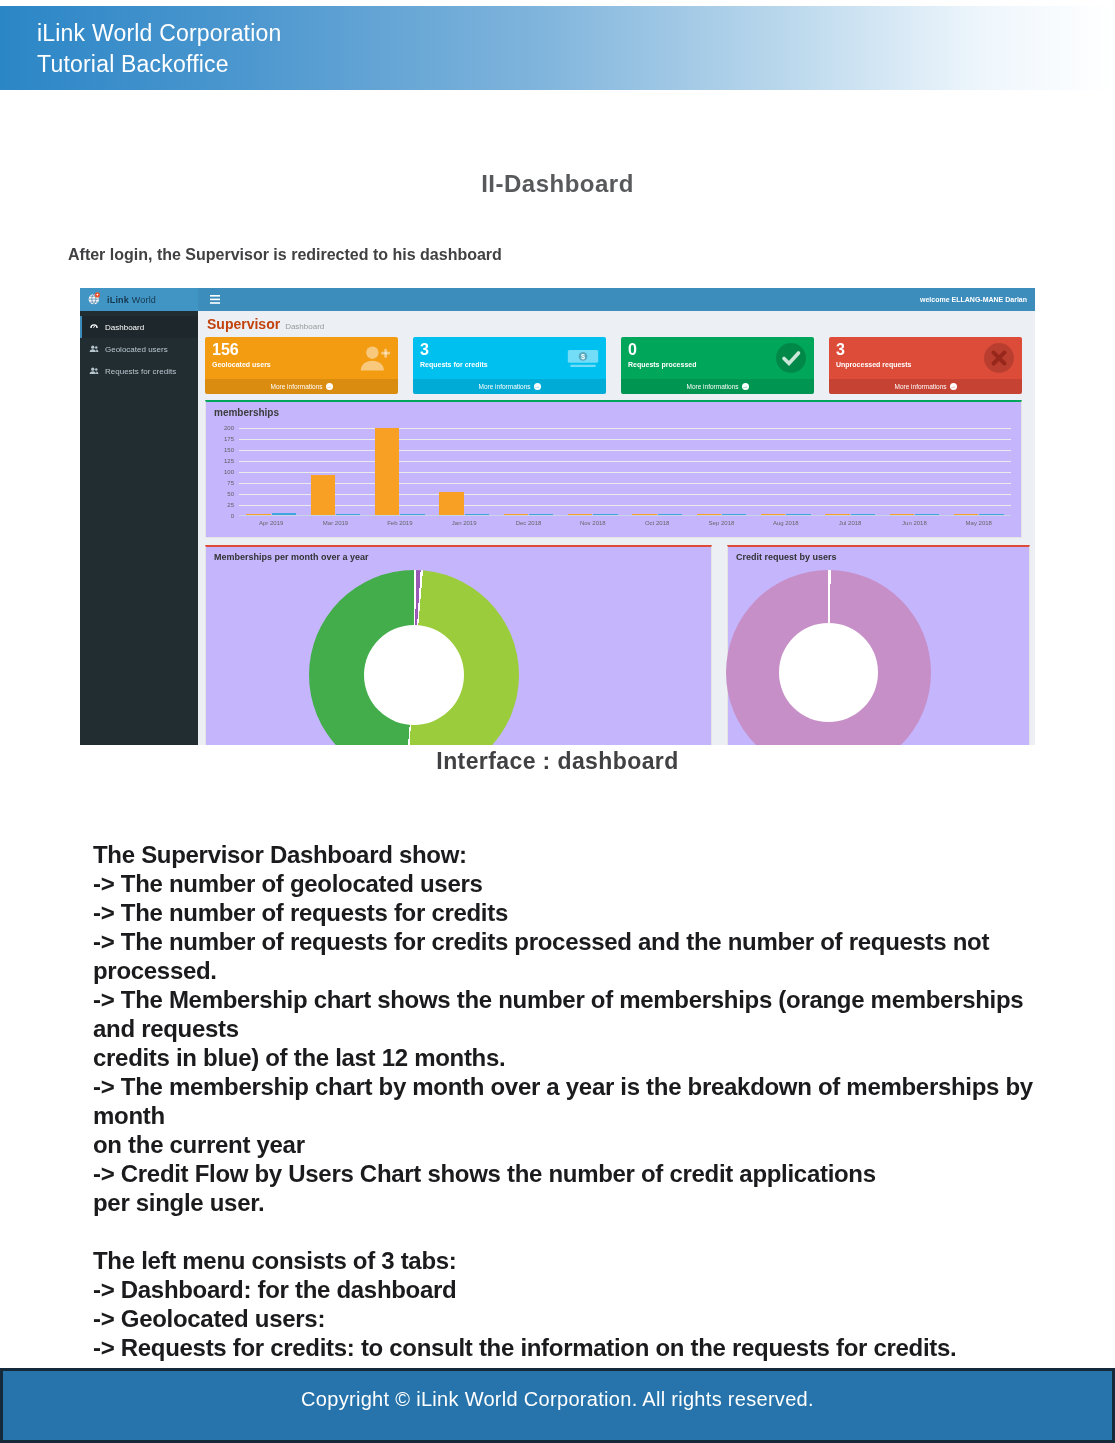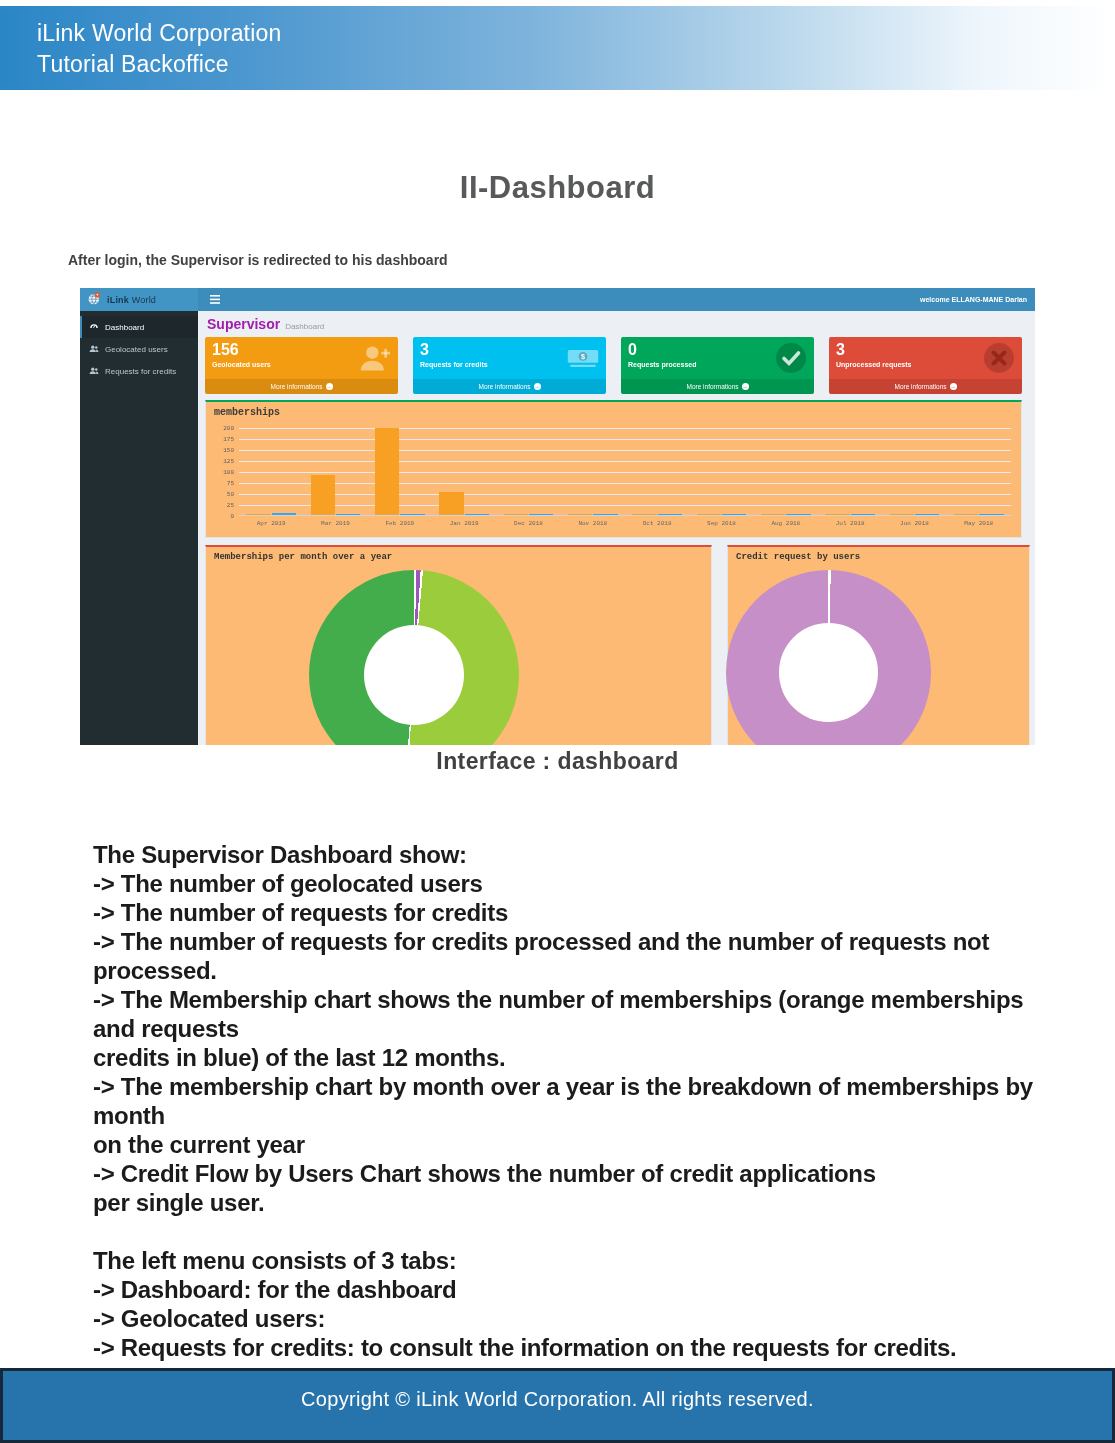--- a/index.html
+++ b/index.html
@@ -7,22 +7,22 @@
   body { font-family:"Liberation Sans", sans-serif; }
   .page { position:relative; width:1115px; height:1443px; background:#fff; overflow:hidden; }
 
   
   .doc-header { position:absolute; left:0; top:6px; width:1115px; height:84px;
     background:linear-gradient(90deg,#2b86c6 0%,#4c97cf 22%,#7fb4dc 48%,#b9d7ec 70%,#eef6fc 88%,#ffffff 100%);
     color:#fff; padding:12px 0 12px 37px; }
   .doc-header div { font-size:23px; line-height:31px; font-weight:400; letter-spacing:0.2px; }
 
   .doc-title { position:absolute; left:0; top:170px; width:1115px; text-align:center;
-    font-size:31px; font-weight:700; color:#58595b; letter-spacing:0.5px; }
-  .doc-intro { position:absolute; left:68px; top:252px; font-size:14px; font-weight:700; color:#414042; }
+    font-size:24px; font-weight:700; color:#58595b; letter-spacing:0.5px; }
+  .doc-intro { position:absolute; left:68px; top:246px; font-size:16px; font-weight:700; color:#414042; }
 
   
   .shot { position:absolute; left:80px; top:288px; width:955px; height:457px; overflow:hidden;
     background:#ecf0f5; font-family:"Liberation Sans", sans-serif; }
   .nav { position:absolute; left:0; top:0; width:100%; height:23px; background:#3c8dbc; }
   .brand { position:absolute; left:0; top:0; width:118px; height:23px; background:#4095c5;
     display:flex; align-items:center; gap:6px; padding-left:8px; cursor:pointer; text-decoration:none; }
   .brand-text { font-size:9px; color:#17364a; letter-spacing:0.2px; }
   .brand-text b { font-weight:700; }
   .burger { position:absolute; left:124px; top:0; height:23px; width:22px; background:transparent; border:none; cursor:pointer;
@@ -32,36 +32,36 @@
 
   .side { position:absolute; left:0; top:23px; width:118px; bottom:0; background:#222d32; padding-top:5px; }
   .side-item { height:22px; display:flex; align-items:center; gap:6px; padding-left:9px;
     font-size:8px; color:#b8c7ce; cursor:pointer; }
   .side-item.active { background:#1e282c; color:#ffffff; border-left:2px solid #3c8dbc; padding-left:7px; }
   .side-item .ic { width:10px; height:10px; display:inline-flex; }
   .side-item .ic svg { width:10px; height:10px; }
 
   .content { position:absolute; left:118px; top:23px; right:0; bottom:0; }
   .ph { position:absolute; left:9px; top:4px; }
-  .ph-title { font-size:14px; font-weight:700; color:#a21caf; }
+  .ph-title { font-size:14px; font-weight:700; color:#c2410c; }
   .ph-sub { font-size:8px; color:#999; margin-left:5px; }
 
   .cards { position:absolute; left:7px; top:26px; width:817px; display:flex; gap:15px; }
   .stat-card { width:193px; border-radius:2px; overflow:hidden; color:#fff; position:relative; }
   .stat-body { height:42px; padding:4px 7px; position:relative; }
   .stat-value { font-size:16px; font-weight:700; line-height:18px; }
   .stat-label { font-size:7px; font-weight:700; margin-top:2px; }
   .stat-icon { position:absolute; right:7px; top:5px; width:32px; height:32px; color:rgba(255,255,255,0.45); }
   .stat-icon svg { width:32px; height:32px; }
   .stat-footer { height:15px; background:rgba(0,0,0,0.1); display:flex; align-items:center; justify-content:center;
     gap:3px; font-size:6.5px; color:#fdfdfd; cursor:pointer; }
   .arrow-circle { width:7px; height:7px; border-radius:50%; background:#fff; color:#555;
     display:inline-flex; align-items:center; justify-content:center; font-size:5.5px; line-height:7px; }
 
-  .panel { position:absolute; background:#fdba74; border:1px solid #e4e4e4;font-family:Liberation Mono, monospace; }
+  .panel { position:absolute; background:#c4b5fd; border:1px solid #e4e4e4; }
   .chart-panel { left:7px; top:89px; width:817px; height:138px; border-top:2px solid #00a65a; padding:5px 8px; }
   .panel-title { font-size:10px; font-weight:700; color:#3c3c3c; }
   .panel-title.small { font-size:9px; color:#333; }
 
   .hc { position:absolute; left:8px; right:10px; top:26px; height:102px; }
   .hc-ylab { position:absolute; left:0; width:20px; text-align:right; font-size:6px; color:#606060; }
   .hc-plot { position:absolute; left:25px; right:0; top:0; height:88px; border-bottom:1px solid #c9d4e6; }
   .grid { position:absolute; left:0; right:0; height:1px; background:#ebebeb; }
   .hc-groups { position:absolute; left:0; right:0; bottom:0; top:0; display:flex; }
   .hc-group { flex:1; display:flex; align-items:flex-end; justify-content:center; gap:1px; }

